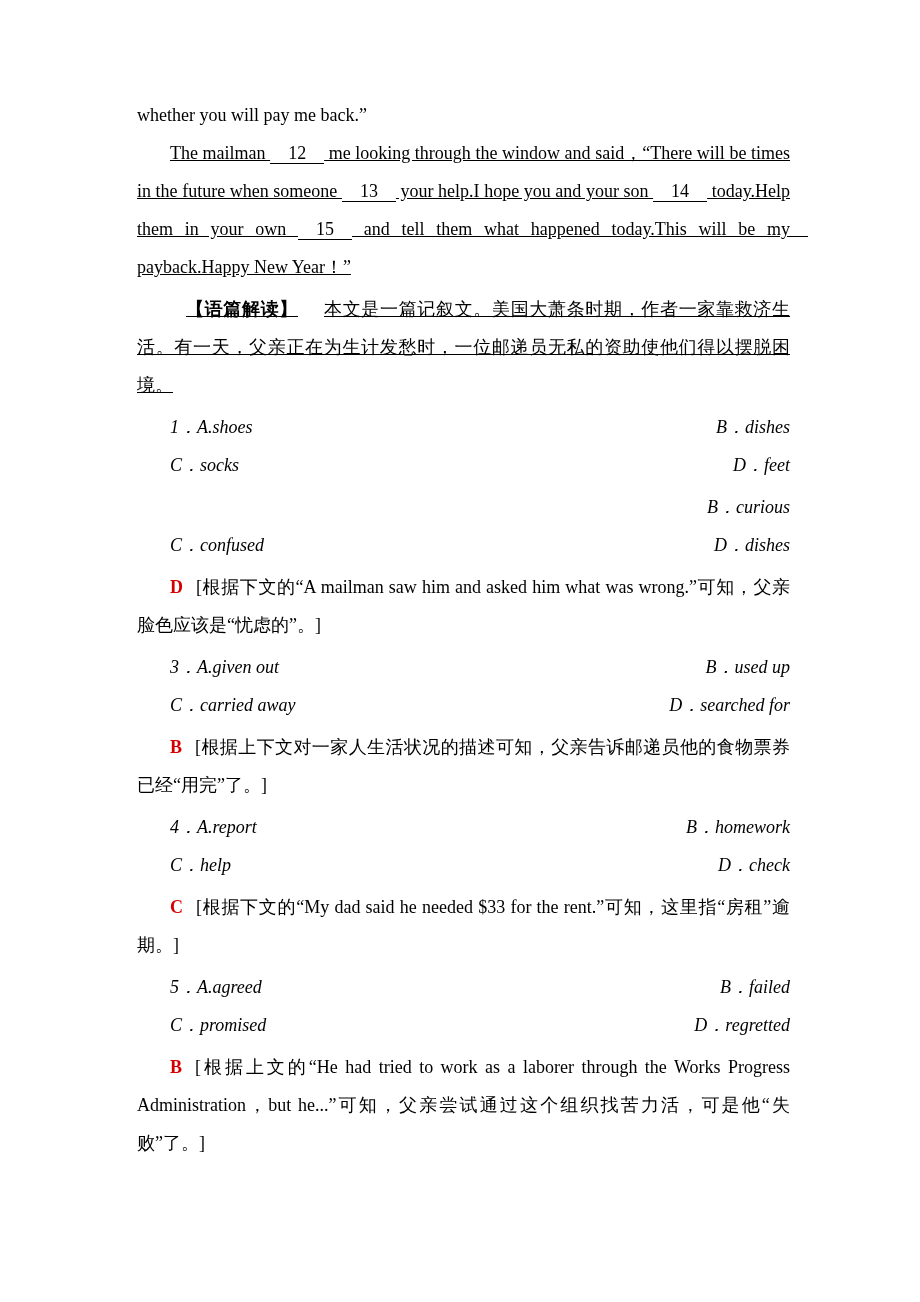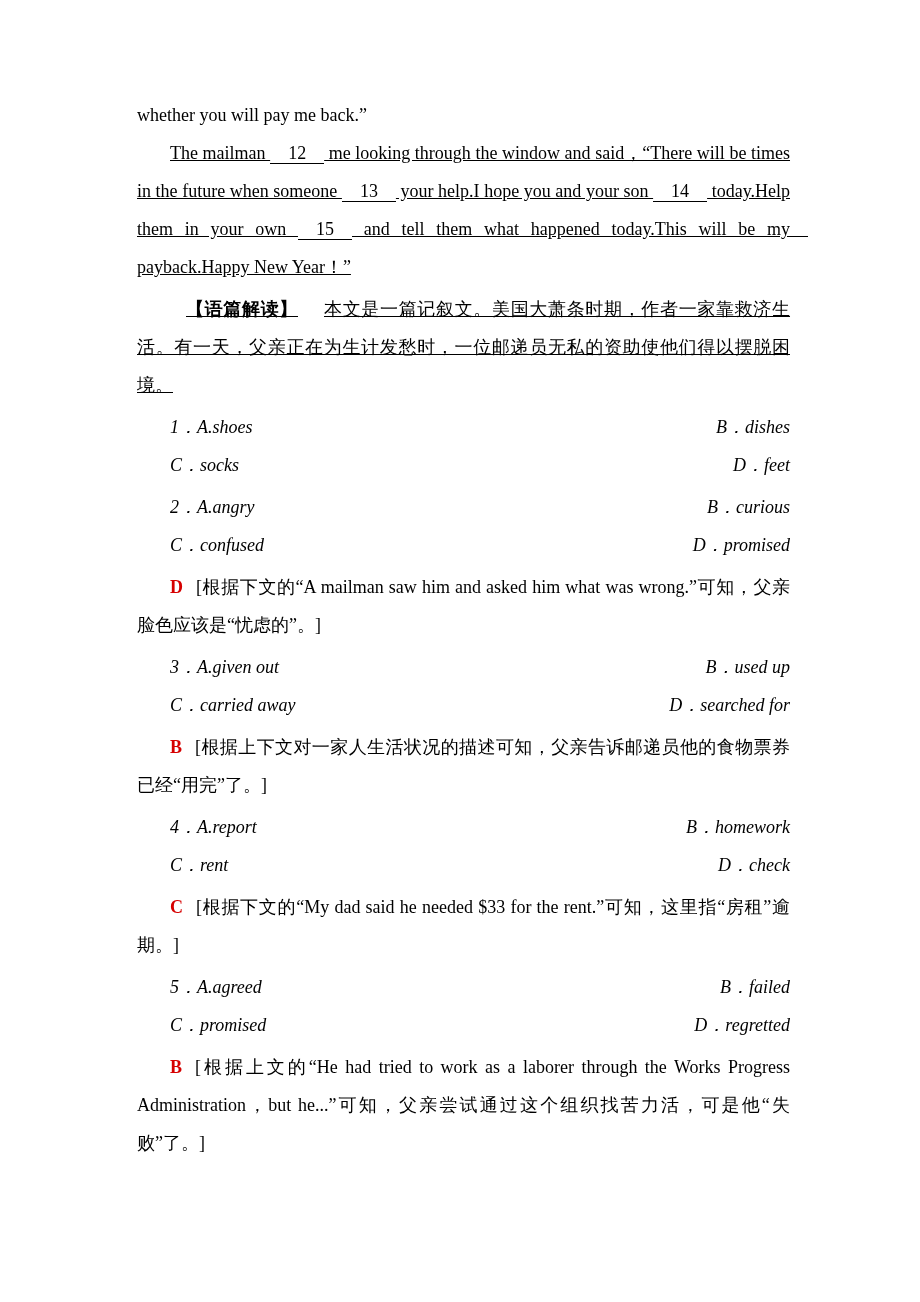--- a/index.html
+++ b/index.html
@@ -86,26 +86,25 @@
       <span class="q-cell last">B．dishes</span>
     </div>
     <div class="q-row">
       <span class="q-cell">C．socks</span>
       <span class="q-cell last">D．feet</span>
     </div>
   </div>
 
   <div class="question">
     <div class="q-row">
-      <span class="q-cell"><span>2．</span><span>A.angry</span></span>
       <span class="q-cell last">B．curious</span>
     </div>
     <div class="q-row">
       <span class="q-cell">C．confused</span>
-      <span class="q-cell last">D．promised</span>
+      <span class="q-cell last">D．dishes</span>
     </div>
     <p class="para ans"><span class="ans-letter">D</span><span>[根据下文的“A mailman saw him and asked him what was wrong.”可知，父亲脸色应该是“忧虑的”。]</span></p>
   </div>
 
   <div class="question">
     <div class="q-row">
       <span class="q-cell"><span>3．</span><span>A.given out</span></span>
       <span class="q-cell last">B．used up</span>
     </div>
     <div class="q-row">
@@ -114,21 +113,21 @@
     </div>
     <p class="para ans"><span class="ans-letter">B</span><span>[根据上下文对一家人生活状况的描述可知，父亲告诉邮递员他的食物票券已经“用完”了。]</span></p>
   </div>
 
   <div class="question">
     <div class="q-row">
       <span class="q-cell"><span>4．</span><span>A.report</span></span>
       <span class="q-cell last">B．homework</span>
     </div>
     <div class="q-row">
-      <span class="q-cell">C．rent</span>
+      <span class="q-cell">C．help</span>
       <span class="q-cell last">D．check</span>
     </div>
     <p class="para ans"><span class="ans-letter">C</span><span>[根据下文的“My dad said he needed $33 for the rent.”可知，这里指“房租”逾期。]</span></p>
   </div>
 
   <div class="question">
     <div class="q-row">
       <span class="q-cell"><span>5．</span><span>A.agreed</span></span>
       <span class="q-cell last">B．failed</span>
     </div>

